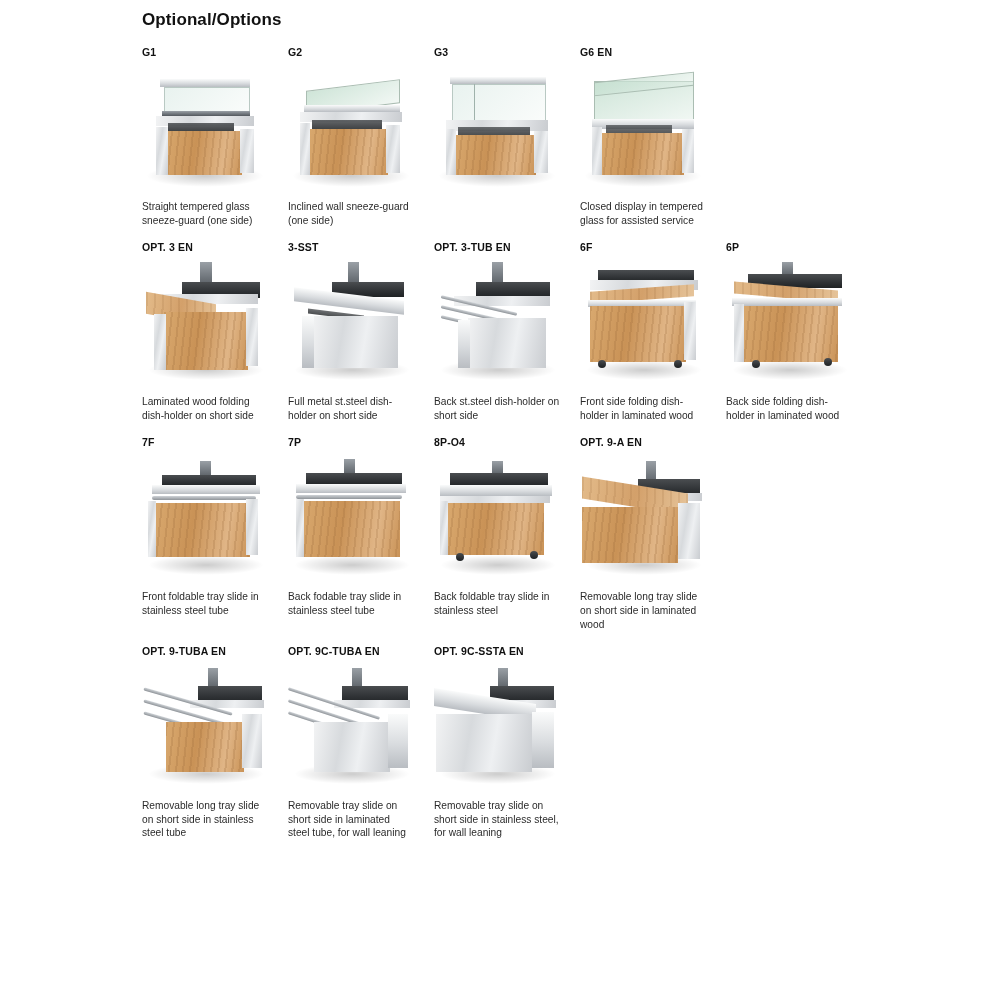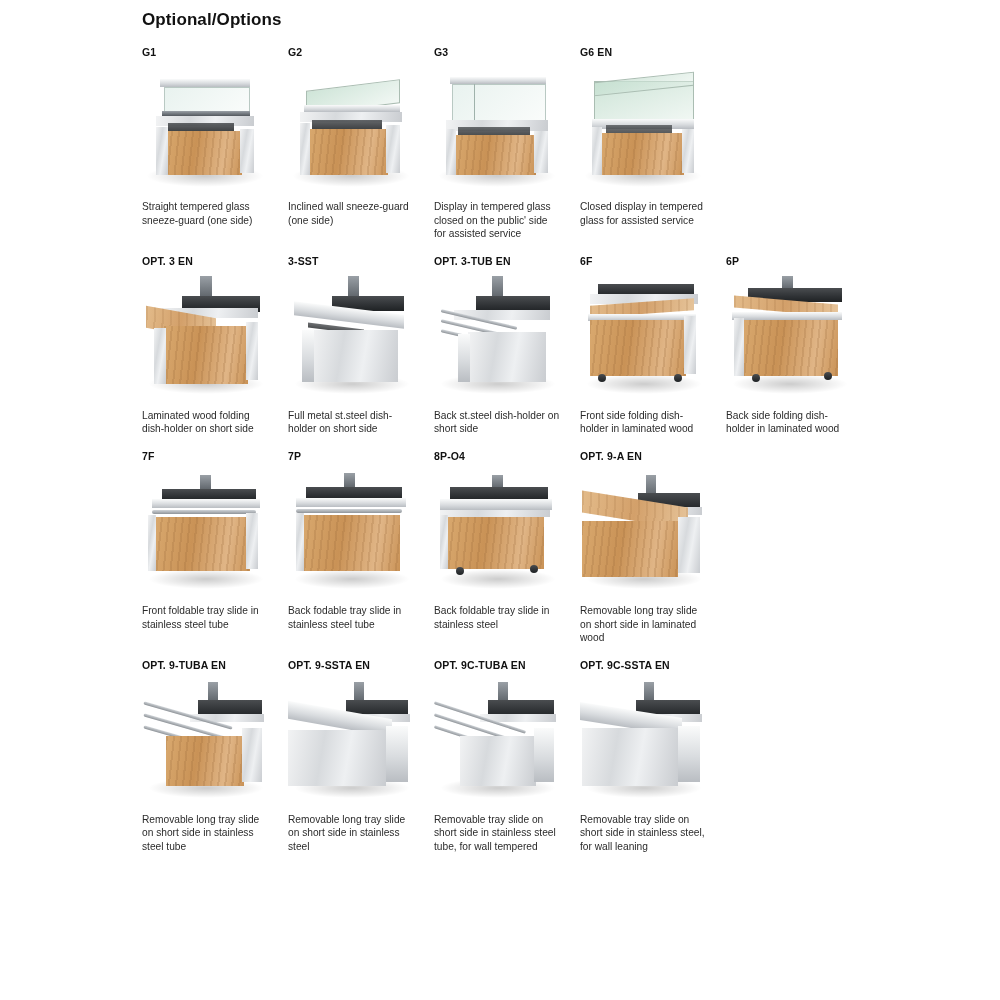--- a/index.html
+++ b/index.html
@@ -169,21 +169,20 @@
             <div class="shape steel2" style="left:16px;top:12px;width:96px;height:7px;"></div>
             <div class="shape glass" style="left:18px;top:19px;width:92px;height:38px;"></div>
             <div class="shape" style="left:40px;top:19px;width:1px;height:38px;background:#9fb2ab;"></div>
             <div class="shape steel" style="left:12px;top:55px;width:102px;height:11px;"></div>
             <div class="shape dark" style="left:24px;top:62px;width:72px;height:8px;opacity:.8;"></div>
             <div class="shape wood" style="left:20px;top:70px;width:82px;height:40px;"></div>
             <div class="shape steel" style="left:12px;top:64px;width:10px;height:46px;"></div>
             <div class="shape steel" style="left:100px;top:66px;width:14px;height:42px;"></div>
           </div>
         </div>
-        <div class="desc">Display in tempered glass closed on the public' side for assisted service</div>
       </div>
 
       <div class="cell last">
         <div class="code">G6 EN</div>
         <div class="thumb">
           <div class="ill">
             <div class="shape shadow" style="left:4px;top:100px;width:118px;height:22px;"></div>
             <div class="shape glassgreen" style="left:14px;top:16px;width:98px;height:40px;"></div>
             <div class="shape glassgreen" style="left:14px;top:12px;width:98px;height:12px;transform:skewY(-6deg);"></div>
             <div class="shape steel2" style="left:12px;top:54px;width:102px;height:10px;"></div>
@@ -380,53 +379,38 @@
             <div class="shape rail" style="left:0px;top:36px;width:92px;height:3px;transform:rotate(16deg);"></div>
             <div class="shape rail" style="left:0px;top:48px;width:92px;height:3px;transform:rotate(16deg);"></div>
             <div class="shape rail" style="left:0px;top:60px;width:92px;height:3px;transform:rotate(16deg);"></div>
             <div class="shape wood" style="left:24px;top:58px;width:78px;height:50px;"></div>
             <div class="shape steel" style="left:100px;top:50px;width:20px;height:54px;"></div>
           </div>
         </div>
         <div class="desc">Removable long tray slide on short side in stainless steel tube</div>
       </div>
 
-      <div class="cell">
-        <div class="code">OPT. 9-SSTA EN</div>
-        <div class="thumb">
-          <div class="ill">
-            <div class="shape shadow" style="left:6px;top:100px;width:116px;height:20px;"></div>
-            <div class="shape steeldark" style="left:66px;top:4px;width:10px;height:24px;"></div>
-            <div class="shape dark" style="left:58px;top:22px;width:62px;height:18px;"></div>
-            <div class="shape steel" style="left:50px;top:36px;width:72px;height:8px;"></div>
-            <div class="shape steel2" style="left:0px;top:32px;width:104px;height:18px;transform:skewY(10deg);"></div>
-            <div class="shape steel" style="left:0px;top:52px;width:98px;height:56px;"></div>
-            <div class="shape steel2" style="left:98px;top:48px;width:22px;height:56px;"></div>
-          </div>
-        </div>
-        <div class="desc">Removable long tray slide on short side in stainless steel</div>
-      </div>
 
 
       <div class="cell">
         <div class="code">OPT. 9C-TUBA EN</div>
         <div class="thumb">
           <div class="ill">
             <div class="shape shadow" style="left:6px;top:100px;width:116px;height:20px;"></div>
             <div class="shape steeldark" style="left:64px;top:4px;width:10px;height:24px;"></div>
             <div class="shape dark" style="left:54px;top:22px;width:66px;height:18px;"></div>
             <div class="shape steel" style="left:46px;top:36px;width:76px;height:8px;"></div>
             <div class="shape rail" style="left:-2px;top:38px;width:96px;height:3px;transform:rotate(18deg);"></div>
             <div class="shape rail" style="left:-2px;top:50px;width:96px;height:3px;transform:rotate(18deg);"></div>
             <div class="shape rail" style="left:-2px;top:62px;width:96px;height:3px;transform:rotate(18deg);"></div>
             <div class="shape steel" style="left:26px;top:58px;width:76px;height:50px;"></div>
             <div class="shape steel2" style="left:100px;top:50px;width:20px;height:54px;"></div>
           </div>
         </div>
-        <div class="desc">Removable tray slide on short side in stainless steel tube, for wall tempered</div>
+        <div class="desc">Removable tray slide on short side in laminated steel tube, for wall leaning</div>
       </div>
 
       <div class="cell last">
         <div class="code">OPT. 9C-SSTA EN</div>
         <div class="thumb">
           <div class="ill">
             <div class="shape shadow" style="left:6px;top:100px;width:116px;height:20px;"></div>
             <div class="shape steeldark" style="left:64px;top:4px;width:10px;height:24px;"></div>
             <div class="shape dark" style="left:56px;top:22px;width:64px;height:18px;"></div>
             <div class="shape steel" style="left:48px;top:36px;width:74px;height:8px;"></div>

